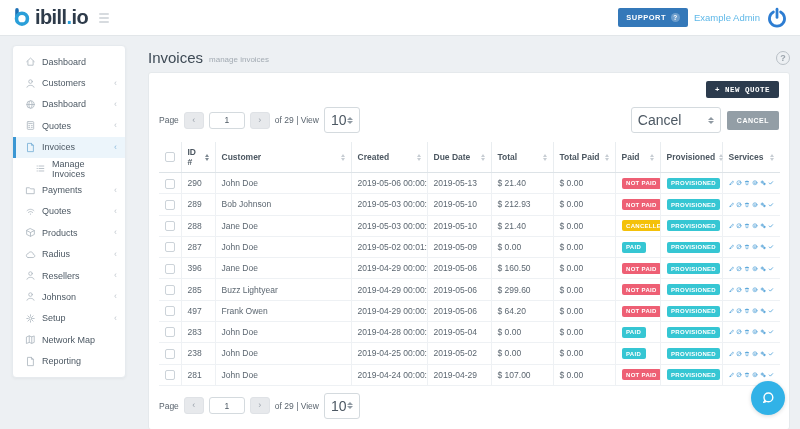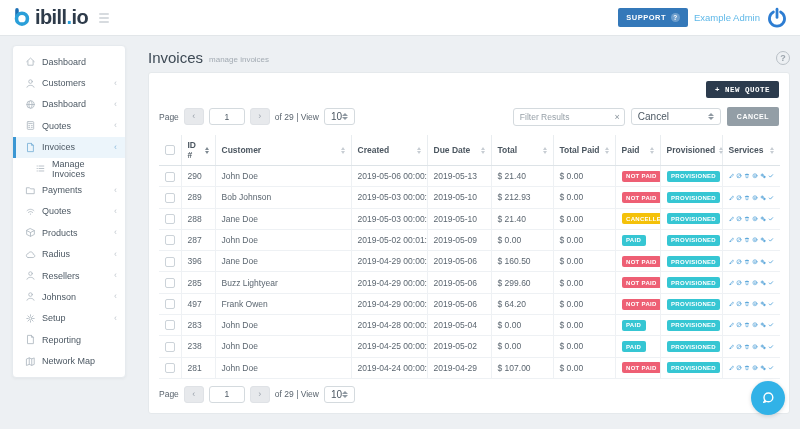--- a/index.html
+++ b/index.html
@@ -55,21 +55,21 @@
   .new-quote{background:#2c3b4d;color:#fff;border:none;border-radius:2px;font-size:7.5px;
              font-weight:bold;letter-spacing:.5px;padding:0 9px;font-family:Liberation Mono, monospace;cursor:pointer;}
 
   .controls-row{display:flex;justify-content:space-between;align-items:center;margin-top:9px;}
   .pager{display:flex;align-items:center;gap:5px;font-size:8.5px;color:#5a646e;}
   .pg-btn{width:20px;height:17px;background:#e7e9ec;border:1px solid #dfe2e6;border-radius:3px;
           color:#9aa2ab;font-size:9px;line-height:1;cursor:pointer;font-family:inherit;}
   .pg-input{width:36px;height:17px;border:1px solid #d4dade;border-radius:3px;text-align:center;
             font-size:8.5px;font-family:inherit;color:#4c5863;}
   .select{height:17px;border:1px solid #d4dade;border-radius:3px;background:#fff;display:inline-flex;
-          align-items:center;padding:0 6px;font-size:10px;color:#4c5863;cursor:pointer;}
+          align-items:center;padding:12px 6px;font-size:14px;color:#4c5863;cursor:pointer;}
   .caret{display:inline-flex;flex-direction:column;gap:1px;}
   .caret i{width:0;height:0;border-left:3px solid transparent;border-right:3px solid transparent;}
   .caret .up{border-bottom:3.5px solid #8f99a2;}
   .caret .dn{border-top:3.5px solid #8f99a2;}
   .filters{display:flex;align-items:center;gap:6px;}
   .filter-wrap{position:relative;display:inline-flex;}
   .filter-wrap input{width:112px;height:18px;border:1px solid #d4dade;border-radius:3px;
                      padding:0 15px 0 6px;font-size:8.5px;font-family:inherit;color:#4c5863;}
   .filter-wrap input::placeholder{color:#97a0a8;}
   .clear-x{position:absolute;right:5px;top:50%;transform:translateY(-50%);color:#8a949d;
@@ -266,32 +266,32 @@
               <circle cx="8" cy="8" r="2.1"></circle>
               <path d="M8 2.6v1.7M8 11.7v1.7M2.6 8h1.7M11.7 8h1.7M4.2 4.2l1.2 1.2M10.6 10.6l1.2 1.2M11.8 4.2l-1.2 1.2M5.4 10.6l-1.2 1.2"></path>
             </svg>
           </span>
           <span class="lbl">Setup</span>
           <span class="chev">‹</span>
         </li>
         <li class="side-item">
           <span class="icon">
             <svg viewBox="0 0 16 16">
+              <path d="M2.6 4.2L6.2 2.8l3.6 1.4 3.6-1.4v9.4l-3.6 1.4-3.6-1.4-3.6 1.4zM6.2 2.8v9.4M9.8 4.2v9.4"></path>
+            </svg>
+          </span>
+          <span class="lbl">Network Map</span>
+        </li>
+        <li class="side-item">
+          <span class="icon">
+            <svg viewBox="0 0 16 16">
               <path d="M4.2 2h5.2l2.8 2.8v9.2H4.2zM9.4 2v2.8h2.8"></path>
             </svg>
           </span>
           <span class="lbl">Reporting</span>
-        </li>
-        <li class="side-item">
-          <span class="icon">
-            <svg viewBox="0 0 16 16">
-              <path d="M2.6 4.2L6.2 2.8l3.6 1.4 3.6-1.4v9.4l-3.6 1.4-3.6-1.4-3.6 1.4zM6.2 2.8v9.4M9.8 4.2v9.4"></path>
-            </svg>
-          </span>
-          <span class="lbl">Network Map</span>
         </li>
       </ul>
   </aside>
 
   <main class="main">
     <div class="page-head">
       <h1>Invoices</h1>
       <span class="subtitle">manage invoices</span>
       <span class="help-circle">?</span>
     </div>
@@ -310,24 +310,20 @@
           <span>of 29 | View</span>
           <div class="select">
             <span>10</span>
             <span class="caret">
                 <i class="up"></i>
                 <i class="dn"></i>
               </span>
           </div>
         </div>
         <div class="filters">
-          <span class="filter-wrap">
-            <input placeholder="Filter Results" style="">
-            <span class="clear-x">×</span>
-          </span>
           <div class="select" style="width:90px;justify-content:space-between;">
             <span>Cancel</span>
             <span class="caret">
                 <i class="up"></i>
                 <i class="dn"></i>
               </span>
           </div>
           <button class="cancel-btn">CANCEL</button>
         </div>
       </div>

